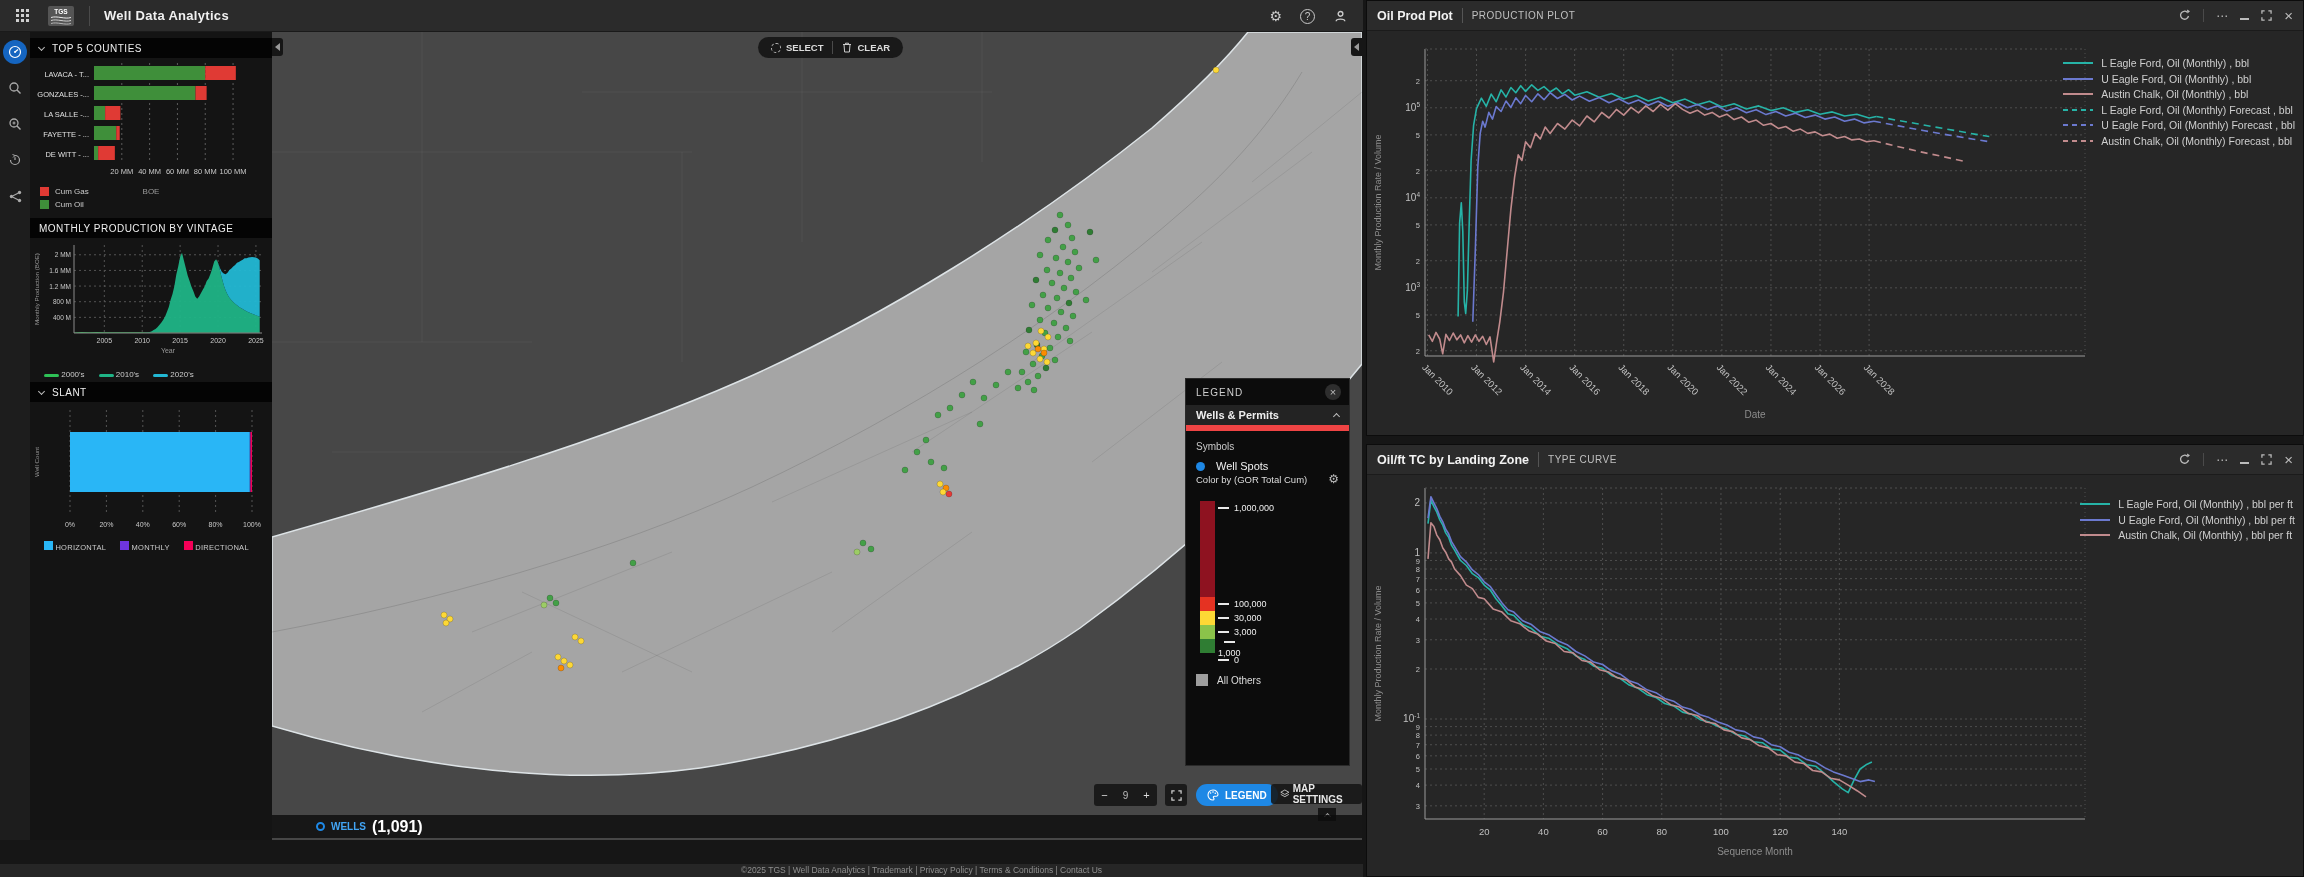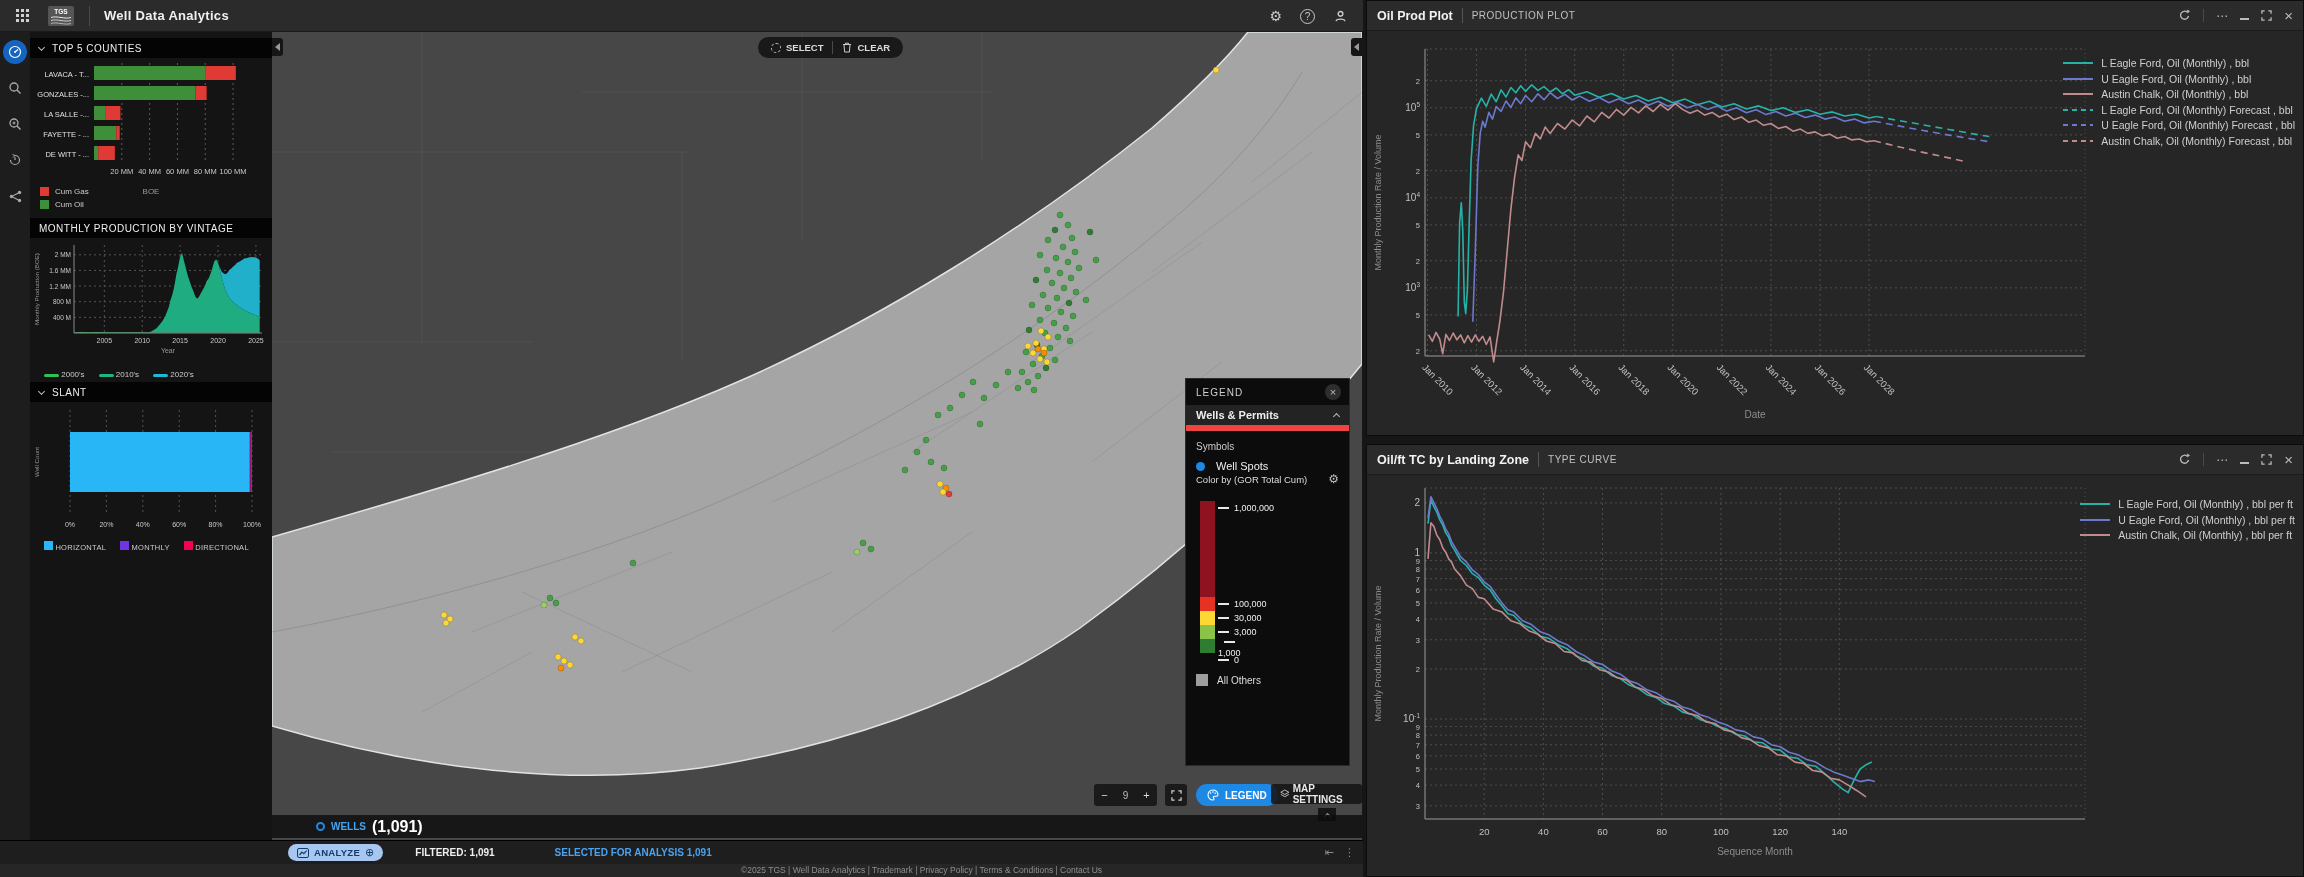--- a/index.html
+++ b/index.html
@@ -534,36 +534,20 @@
 
     <div class="wells-strip">
       <span class="wells-badge">
         <span class="wells-ring"></span>
         <span class="wells-lbl">WELLS</span>
         <span class="wells-cnt">(1,091)</span>
       </span>
     </div>
   </div>
 
-  <div class="bottom-bar">
-    <span class="analyze-pill">
-      <svg width="12" height="10" viewBox="0 0 12 10">
-          <rect x="0.5" y="0.5" width="11" height="9" rx="1.5" stroke="#123c6e" fill="none"></rect>
-          <path d="M2.5,7 L5,4 L6.8,5.6 L9.7,2.6" stroke="#123c6e" fill="none" stroke-width="1.2"></path>
-        </svg>
-      <span class="t">ANALYZE</span>
-      <span class="analyze-plus">⊕</span>
-    </span>
-    <span class="filtered"><span>FILTERED:</span> <span>1,091</span></span>
-    <span class="selected">SELECTED FOR ANALYSIS 1,091</span>
-    <span class="bb-right">
-      <span>⇤</span>
-      <span>⋮</span>
-    </span>
-  </div>
 
   <div class="footer">©2025 TGS | Well Data Analytics | Trademark | Privacy Policy | Terms &amp; Conditions | Contact Us</div>
 
   <section class="panel p1">
     <div class="p-head">
       <span class="p-title">Oil Prod Plot</span>
       <span class="p-div"></span>
       <span class="p-sub">PRODUCTION PLOT</span>
       <span class="p-icons">
         <span class="p-ic">

